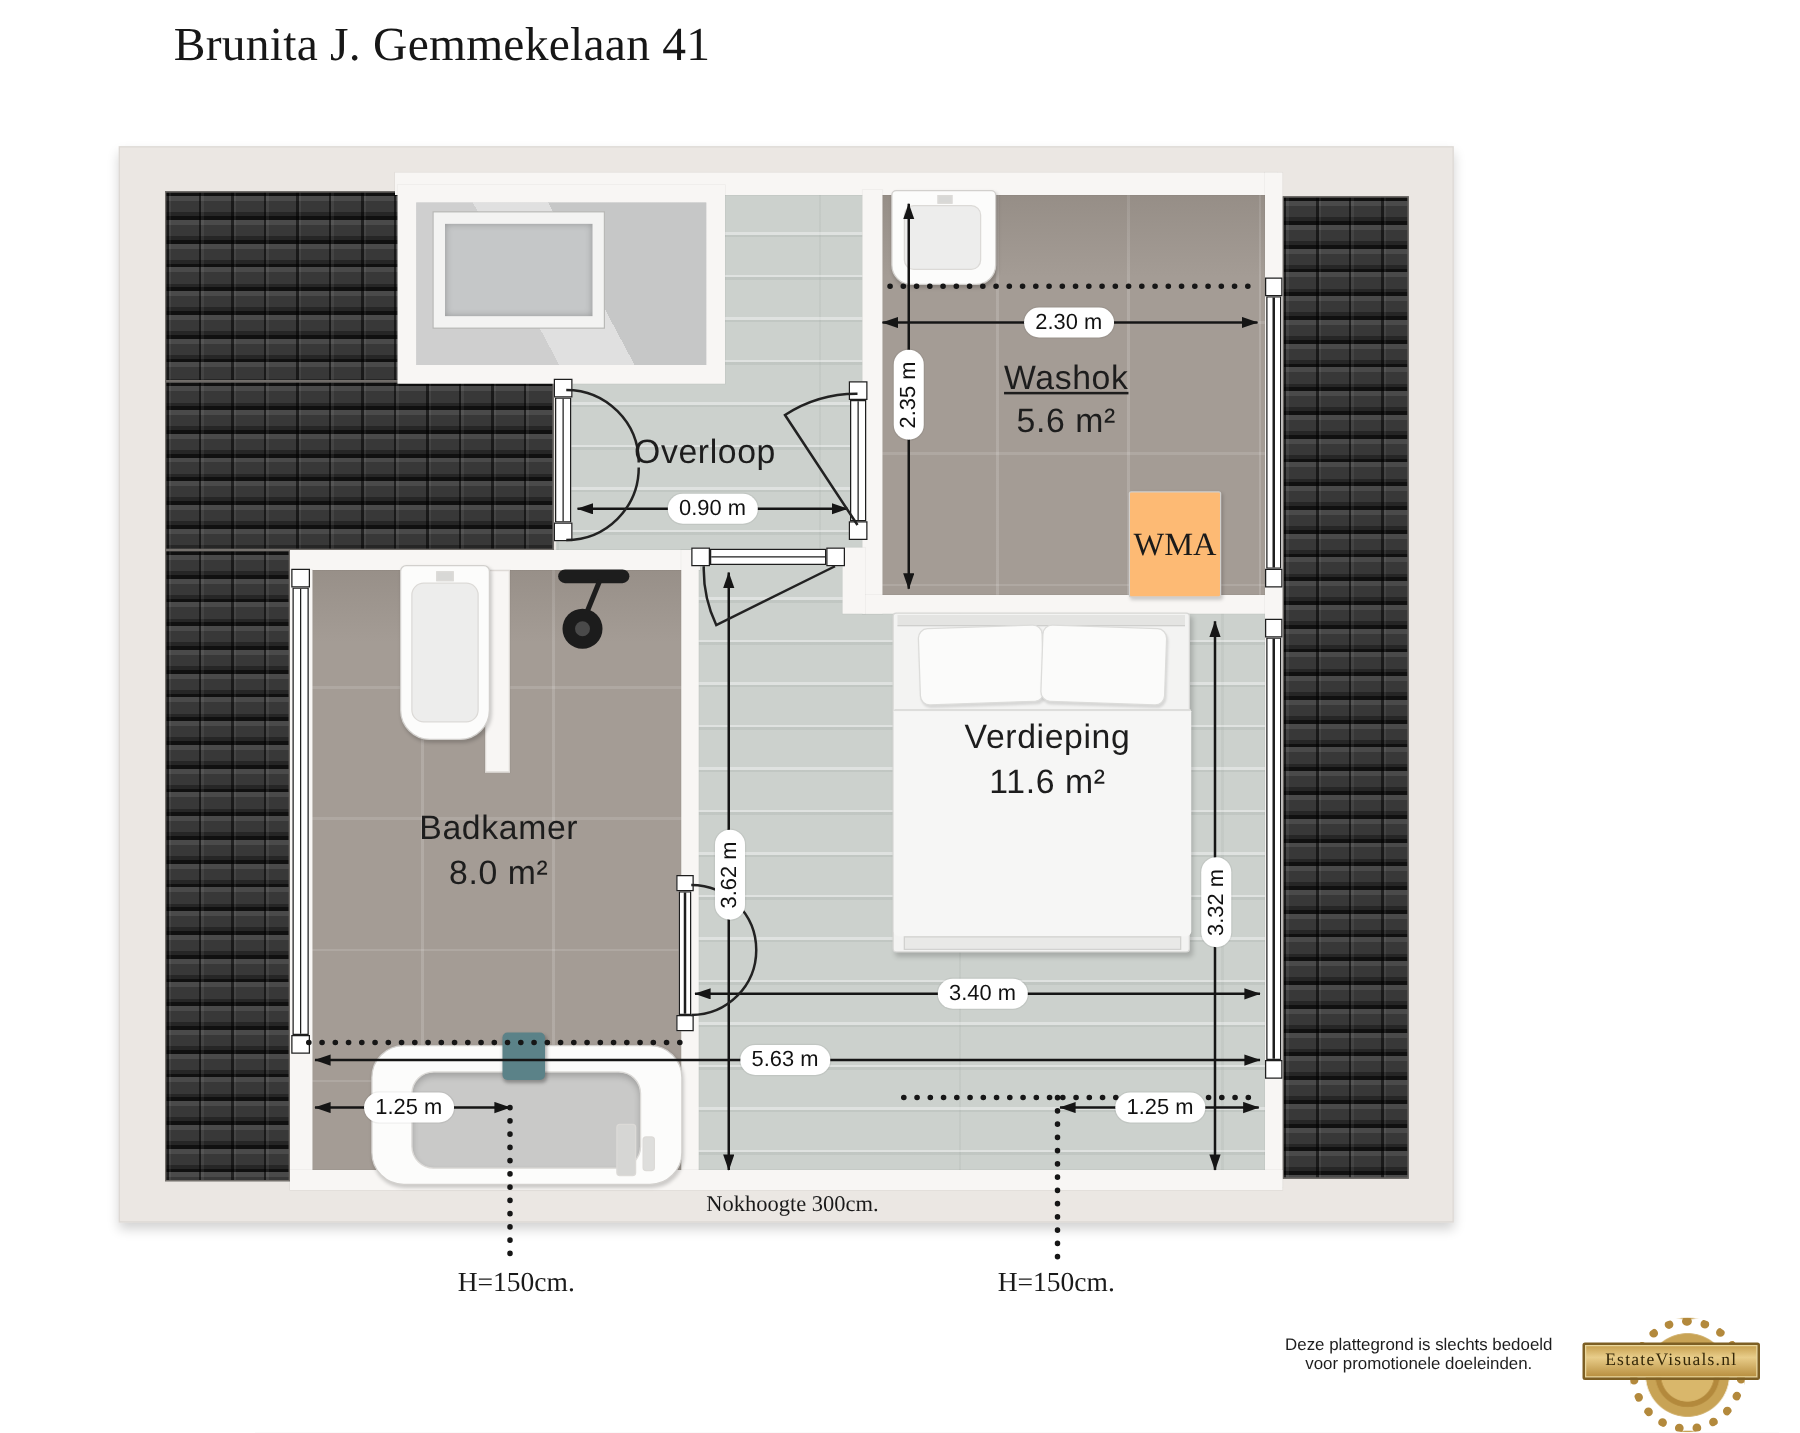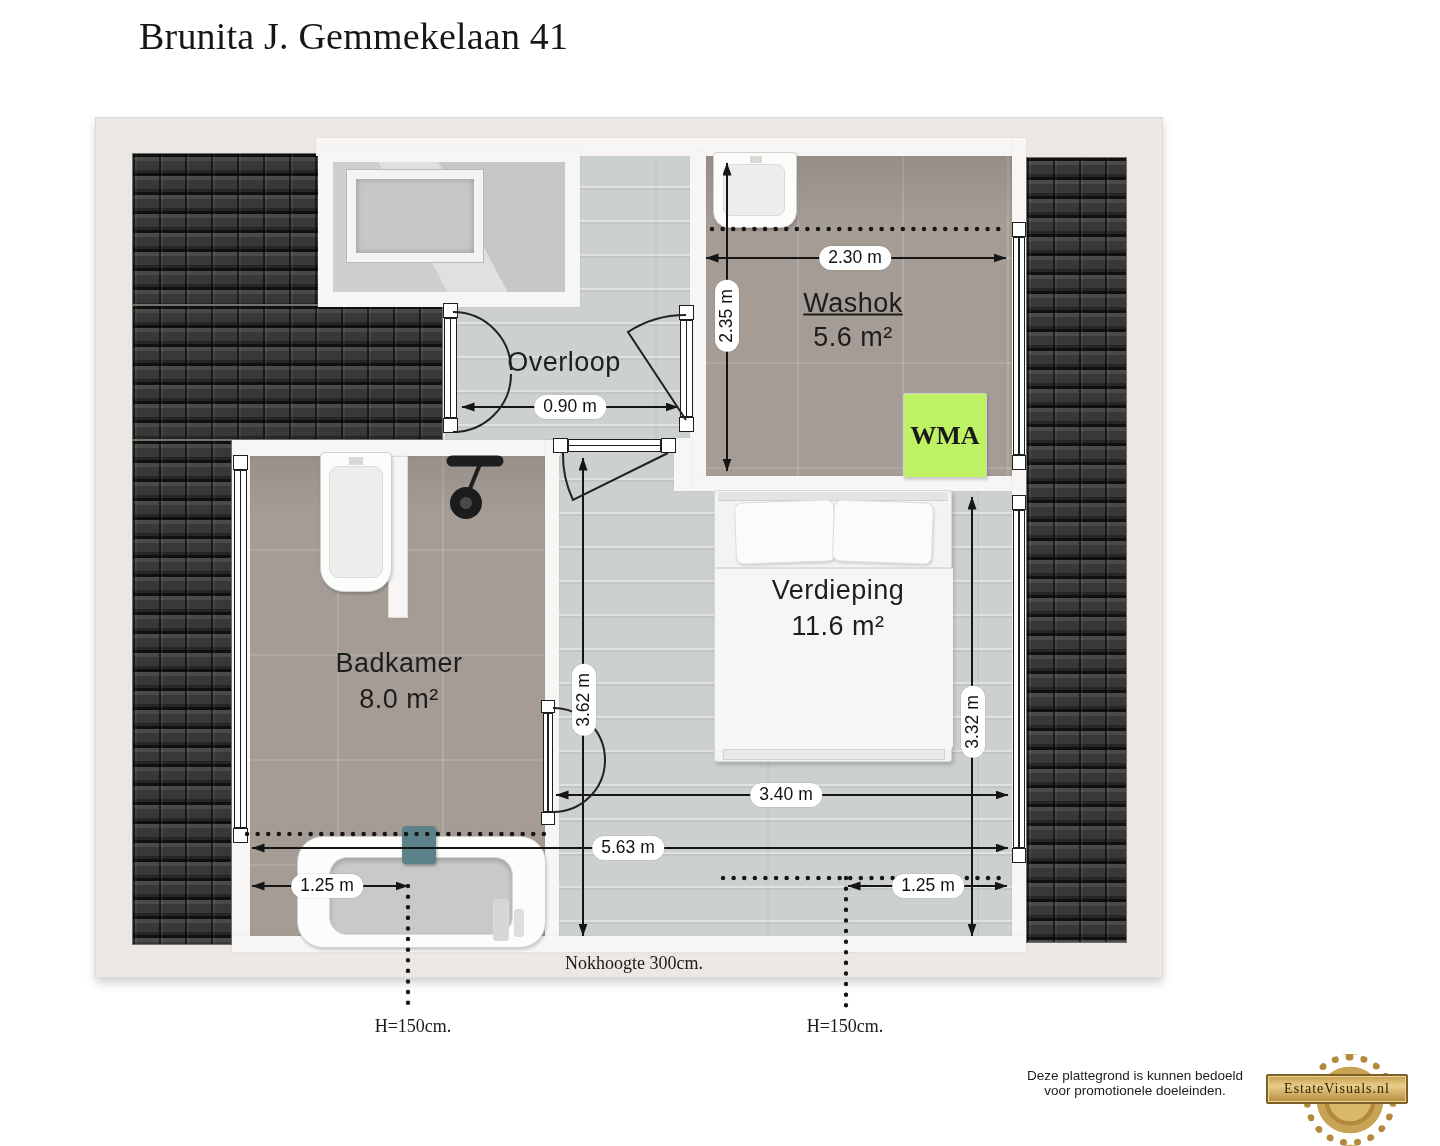--- a/index.html
+++ b/index.html
@@ -42,21 +42,21 @@
            box-shadow:0 0 0 1px #b9b9b7, inset 0 0 6px rgba(0,0,0,.25);}
   .bedpart{position:absolute;box-sizing:border-box;}
   
   .rlabel{position:absolute;transform:translate(-50%,-50%);font-size:27px;color:#1d1d1d;
           letter-spacing:.5px;white-space:nowrap;z-index:6;}
   .pill{position:absolute;transform:translate(-50%,-50%);background:#fff;border-radius:12px;
         padding:1px 9px 2px;font-size:17.5px;color:#111;white-space:nowrap;z-index:6;
         box-shadow:0 0 0 1px rgba(0,0,0,.05);}
   .pill.rot{transform:translate(-50%,-50%) rotate(-90deg);}
   .serifnote{position:absolute;transform:translate(-50%,-50%);font-family:"Liberation Serif",serif;
-             font-size:18px;color:#1a1a1a;white-space:nowrap;z-index:6;}
+             font-size:22px;color:#1a1a1a;white-space:nowrap;z-index:6;}
   .wma-text{position:absolute;inset:0;display:flex;align-items:center;justify-content:center;
             font-family:"Liberation Serif",serif;font-size:26px;color:#1a1a1a;}
   
   #linework{position:absolute;left:0;top:0;z-index:5;pointer-events:none;}
   
   .disclaimer{position:absolute;left:1000px;top:1068px;width:270px;text-align:center;
               font-size:13.5px;line-height:15px;color:#1d1d1d;}
   .logo{position:absolute;left:1262px;top:1046px;width:160px;height:96px;}
   .filigree{position:absolute;left:42px;top:8px;width:78px;height:78px;border-radius:50%;
             border:7px dotted #b3893c;background:
@@ -132,21 +132,21 @@
   <div class="fixture" style="left:713px;top:152px;width:84px;height:76px;border-radius:4px 4px 16px 16px;">
     <div class="basin" style="left:9px;top:11px;width:62px;height:52px;border-radius:8px;"></div>
     <div class="basin" style="left:36px;top:3px;width:12px;height:7px;background:#d8d8d6;"></div>
   </div>
 
   <div class="fixture" style="left:320px;top:452px;width:72px;height:140px;border-radius:5px 5px 24px 24px;">
     <div class="basin" style="left:8px;top:13px;width:54px;height:112px;border-radius:10px;"></div>
     <div class="basin" style="left:28px;top:4px;width:14px;height:8px;background:#d8d8d6;"></div>
   </div>
 
-  <div class="fixture" style="left:903px;top:393px;width:84px;height:85px;border-radius:2px;background:#bef264;font-weight:bold;">
+  <div class="fixture" style="left:903px;top:393px;width:74px;height:85px;border-radius:2px;background:#fdba74;">
     <div class="wma-text">WMA</div>
   </div>
 
   <div class="bedpart" style="left:714px;top:490px;width:238px;height:272px;background:#f3f3f2;border:1px solid #d7d7d5;border-radius:3px;box-shadow:2px 3px 4px rgba(0,0,0,.18);">
     <div class="bedpart" style="left:3px;top:1px;width:230px;height:9px;background:#e4e4e2;border-bottom:1px solid #cfcfcd;"></div>
     <div class="bedpart" style="left:20px;top:10px;width:100px;height:62px;background:#fbfbfa;border:1px solid #dcdcda;border-radius:8px;transform:rotate(-2deg);box-shadow:1px 2px 2px rgba(0,0,0,.12);"></div>
     <div class="bedpart" style="left:118px;top:10px;width:100px;height:62px;background:#fbfbfa;border:1px solid #dcdcda;border-radius:8px;transform:rotate(2deg);box-shadow:1px 2px 2px rgba(0,0,0,.12);"></div>
     <div class="bedpart" style="left:0px;top:76px;width:238px;height:182px;background:#f6f6f5;border-top:2px solid #dddddb;border-radius:2px 2px 4px 4px;"></div>
     <div class="bedpart" style="left:8px;top:258px;width:222px;height:11px;background:#e9e9e7;border:1px solid #d2d2d0;"></div>
   </div>
@@ -213,21 +213,21 @@
   <div class="pill" style="left:786px;top:795px;">3.40 m</div>
   <div class="pill" style="left:628px;top:848px;">5.63 m</div>
   <div class="pill" style="left:327px;top:886px;">1.25 m</div>
   <div class="pill" style="left:928px;top:886px;">1.25 m</div>
 
   <div class="serifnote" style="left:634px;top:963px;font-size:18px;">Nokhoogte 300cm.</div>
   <div class="serifnote" style="left:413px;top:1026px;">H=150cm.</div>
   <div class="serifnote" style="left:845px;top:1026px;">H=150cm.</div>
 
   <div class="disclaimer">
-    <div>Deze plattegrond is kunnen bedoeld</div>
+    <div>Deze plattegrond is slechts bedoeld</div>
     <div>voor promotionele doeleinden.</div>
   </div>
 
   <div class="logo">
     <div class="filigree"></div>
     <div class="badge">EstateVisuals.nl</div>
   </div>
 
 </div>
 

